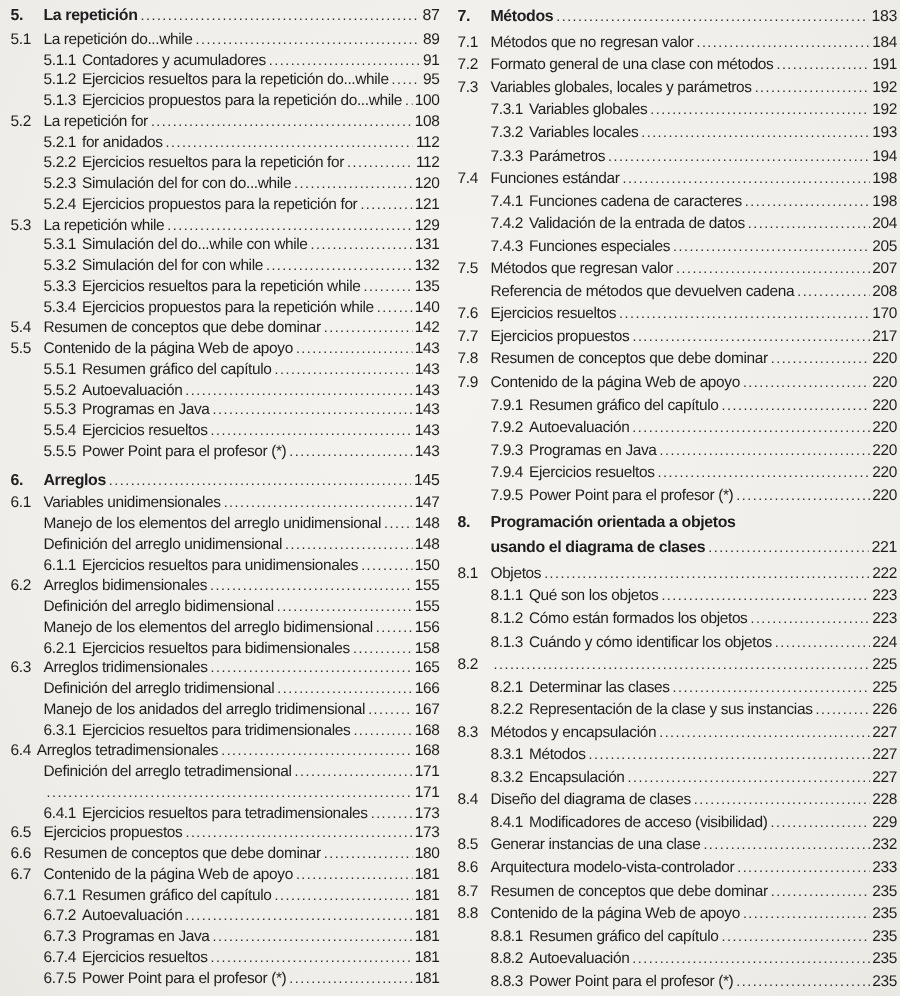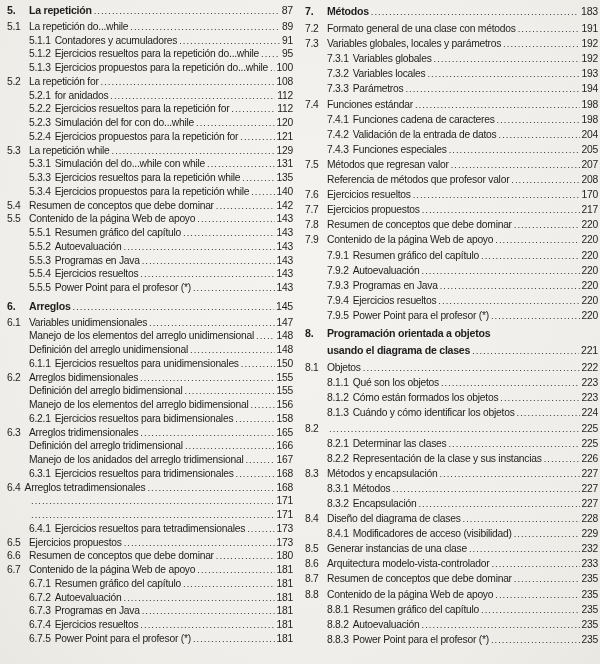--- a/index.html
+++ b/index.html
@@ -114,20 +114,26 @@
           <span class="dots"></span>
           <span class="page-num">129</span>
         </div>
         <div class="row lvl2">
           <span class="num">5.3.1</span>
           <span class="label">Simulación del do...while con while</span>
           <span class="dots"></span>
           <span class="page-num">131</span>
         </div>
         <div class="row lvl2">
+          <span class="num">5.3.2</span>
+          <span class="label">Simulación del for con while</span>
+          <span class="dots"></span>
+          <span class="page-num">132</span>
+        </div>
+        <div class="row lvl2">
           <span class="num">5.3.3</span>
           <span class="label">Ejercicios resueltos para la repetición while</span>
           <span class="dots"></span>
           <span class="page-num">135</span>
         </div>
         <div class="row lvl2">
           <span class="num">5.3.4</span>
           <span class="label">Ejercicios propuestos para la repetición while</span>
           <span class="dots"></span>
           <span class="page-num">140</span>
@@ -246,20 +252,21 @@
           <span class="dots"></span>
           <span class="page-num">168</span>
         </div>
         <div class="row lvl1 tight">
           <span class="num">6.4</span>
           <span class="label">Arreglos tetradimensionales</span>
           <span class="dots"></span>
           <span class="page-num">168</span>
         </div>
         <div class="row lvl2">
+          <span class="label">Definición del arreglo tetradimensional</span>
           <span class="dots"></span>
           <span class="page-num">171</span>
         </div>
         <div class="row lvl2">
           <span class="dots"></span>
           <span class="page-num">171</span>
         </div>
         <div class="row lvl2">
           <span class="num">6.4.1</span>
           <span class="label">Ejercicios resueltos para tetradimensionales</span>
@@ -316,20 +323,26 @@
         </div>
       </div>
     <div class="col col-right">
         <div class="row lvl0">
           <span class="num">7.</span>
           <span class="label">Métodos</span>
           <span class="dots"></span>
           <span class="page-num">183</span>
         </div>
         <div class="row lvl1">
+          <span class="num">7.1</span>
+          <span class="label">Métodos que no regresan valor</span>
+          <span class="dots"></span>
+          <span class="page-num">184</span>
+        </div>
+        <div class="row lvl1">
           <span class="num">7.2</span>
           <span class="label">Formato general de una clase con métodos</span>
           <span class="dots"></span>
           <span class="page-num">191</span>
         </div>
         <div class="row lvl1">
           <span class="num">7.3</span>
           <span class="label">Variables globales, locales y parámetros</span>
           <span class="dots"></span>
           <span class="page-num">192</span>
@@ -376,21 +389,21 @@
           <span class="dots"></span>
           <span class="page-num">205</span>
         </div>
         <div class="row lvl1">
           <span class="num">7.5</span>
           <span class="label">Métodos que regresan valor</span>
           <span class="dots"></span>
           <span class="page-num">207</span>
         </div>
         <div class="row lvl2">
-          <span class="label">Referencia de métodos que profesor valor</span>
+          <span class="label">Referencia de métodos que devuelven cadena</span>
           <span class="dots"></span>
           <span class="page-num">208</span>
         </div>
         <div class="row lvl1">
           <span class="num">7.6</span>
           <span class="label">Ejercicios resueltos</span>
           <span class="dots"></span>
           <span class="page-num">170</span>
         </div>
         <div class="row lvl1">

